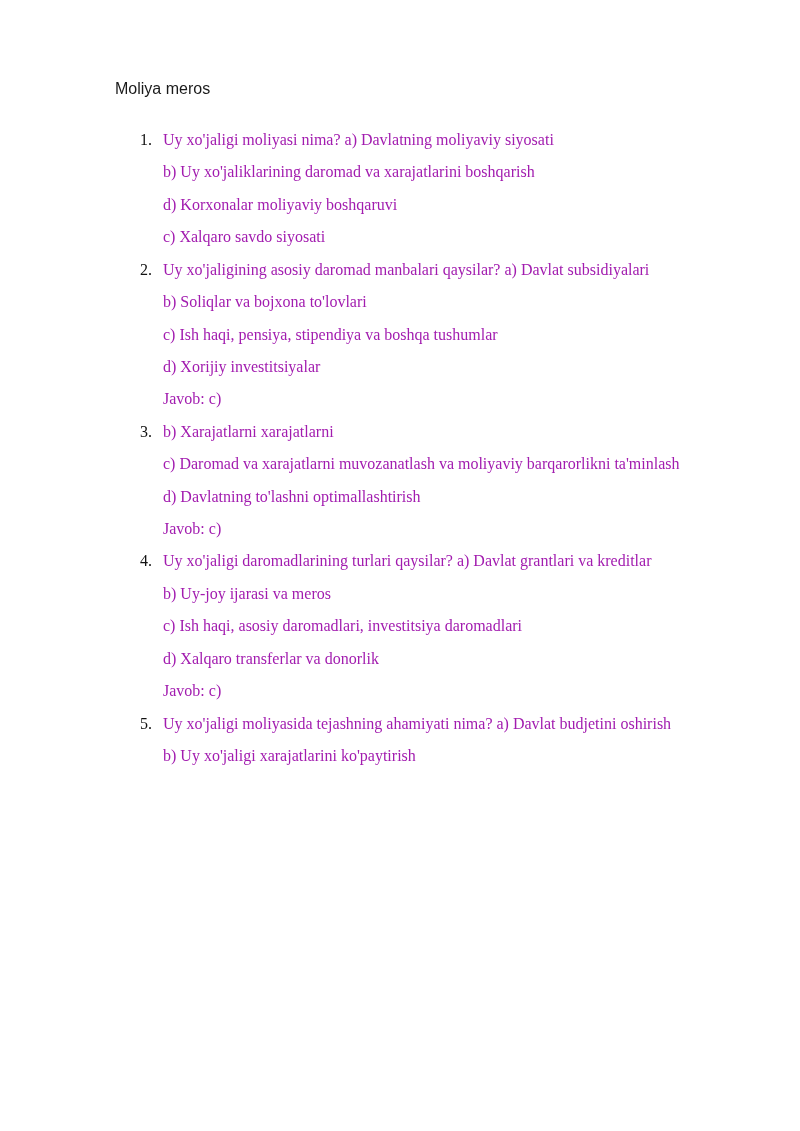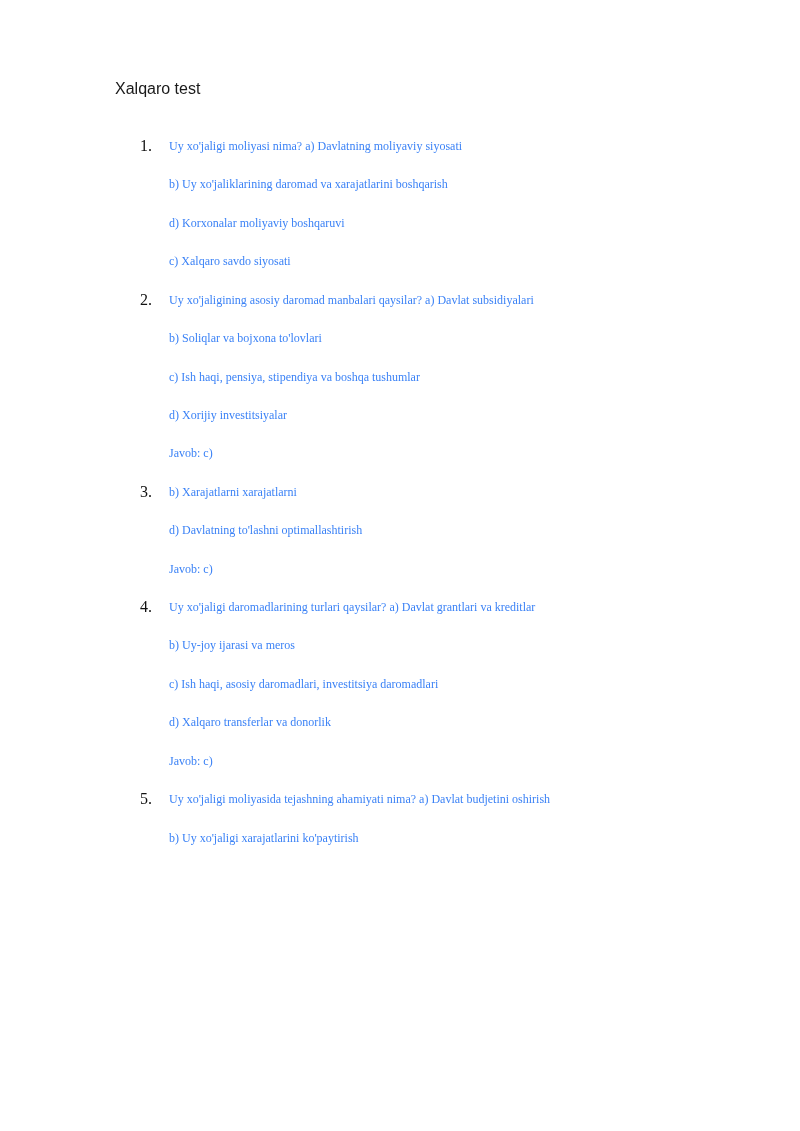--- a/index.html
+++ b/index.html
@@ -24,41 +24,41 @@
     color: #1a1a1a;
   }
   .questions {
     position: absolute;
     left: 163px;
     top: 124px;
     width: 577px;
   }
   .question { position: relative; }
   .question p {
-    margin: 6px;
-    font-size: 12px;
+    margin: 0;
+    font-size: 16px;
     line-height: 32.42px;
-    color: #3b82f6;
+    color: #a21caf;
   }
   .q-num {
     position: absolute;
     top: 0;
     right: 100%;
     margin-right: 11px;
     font-size: 16px;
     line-height: 32.42px;
     white-space: nowrap;
     color: #111111;
   }
 </style>
 </head>
 <body>
 
 <div class="page">
-  <h1 class="doc-title">Xalqaro test</h1>
+  <h1 class="doc-title">Moliya meros</h1>
 
   <div class="questions">
 
     <div class="question">
       <span class="q-num">1.</span>
       <p>Uy xo'jaligi moliyasi nima? a) Davlatning moliyaviy siyosati</p>
       <p>b) Uy xo'jaliklarining daromad va xarajatlarini boshqarish</p>
       <p>d) Korxonalar moliyaviy boshqaruvi</p>
       <p>c) Xalqaro savdo siyosati</p>
     </div>
@@ -68,20 +68,21 @@
       <p>Uy xo'jaligining asosiy daromad manbalari qaysilar? a) Davlat subsidiyalari</p>
       <p>b) Soliqlar va bojxona to'lovlari</p>
       <p>c) Ish haqi, pensiya, stipendiya va boshqa tushumlar</p>
       <p>d) Xorijiy investitsiyalar</p>
       <p>Javob: c)</p>
     </div>
 
     <div class="question">
       <span class="q-num">3.</span>
       <p>b) Xarajatlarni xarajatlarni</p>
+      <p>c) Daromad va xarajatlarni muvozanatlash va moliyaviy barqarorlikni ta'minlash</p>
       <p>d) Davlatning to'lashni optimallashtirish</p>
       <p>Javob: c)</p>
     </div>
 
     <div class="question">
       <span class="q-num">4.</span>
       <p>Uy xo'jaligi daromadlarining turlari qaysilar? a) Davlat grantlari va kreditlar</p>
       <p>b) Uy-joy ijarasi va meros</p>
       <p>c) Ish haqi, asosiy daromadlari, investitsiya daromadlari</p>
       <p>d) Xalqaro transferlar va donorlik</p>

